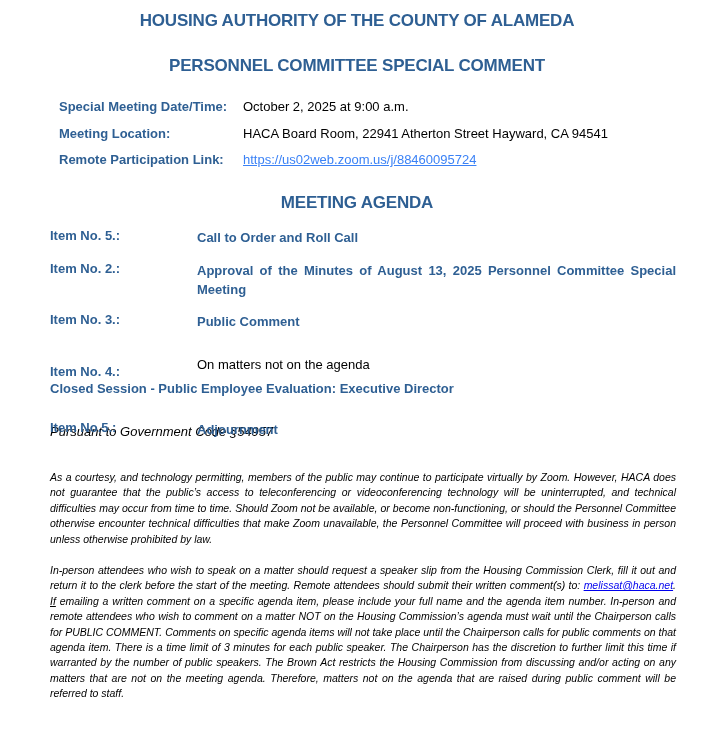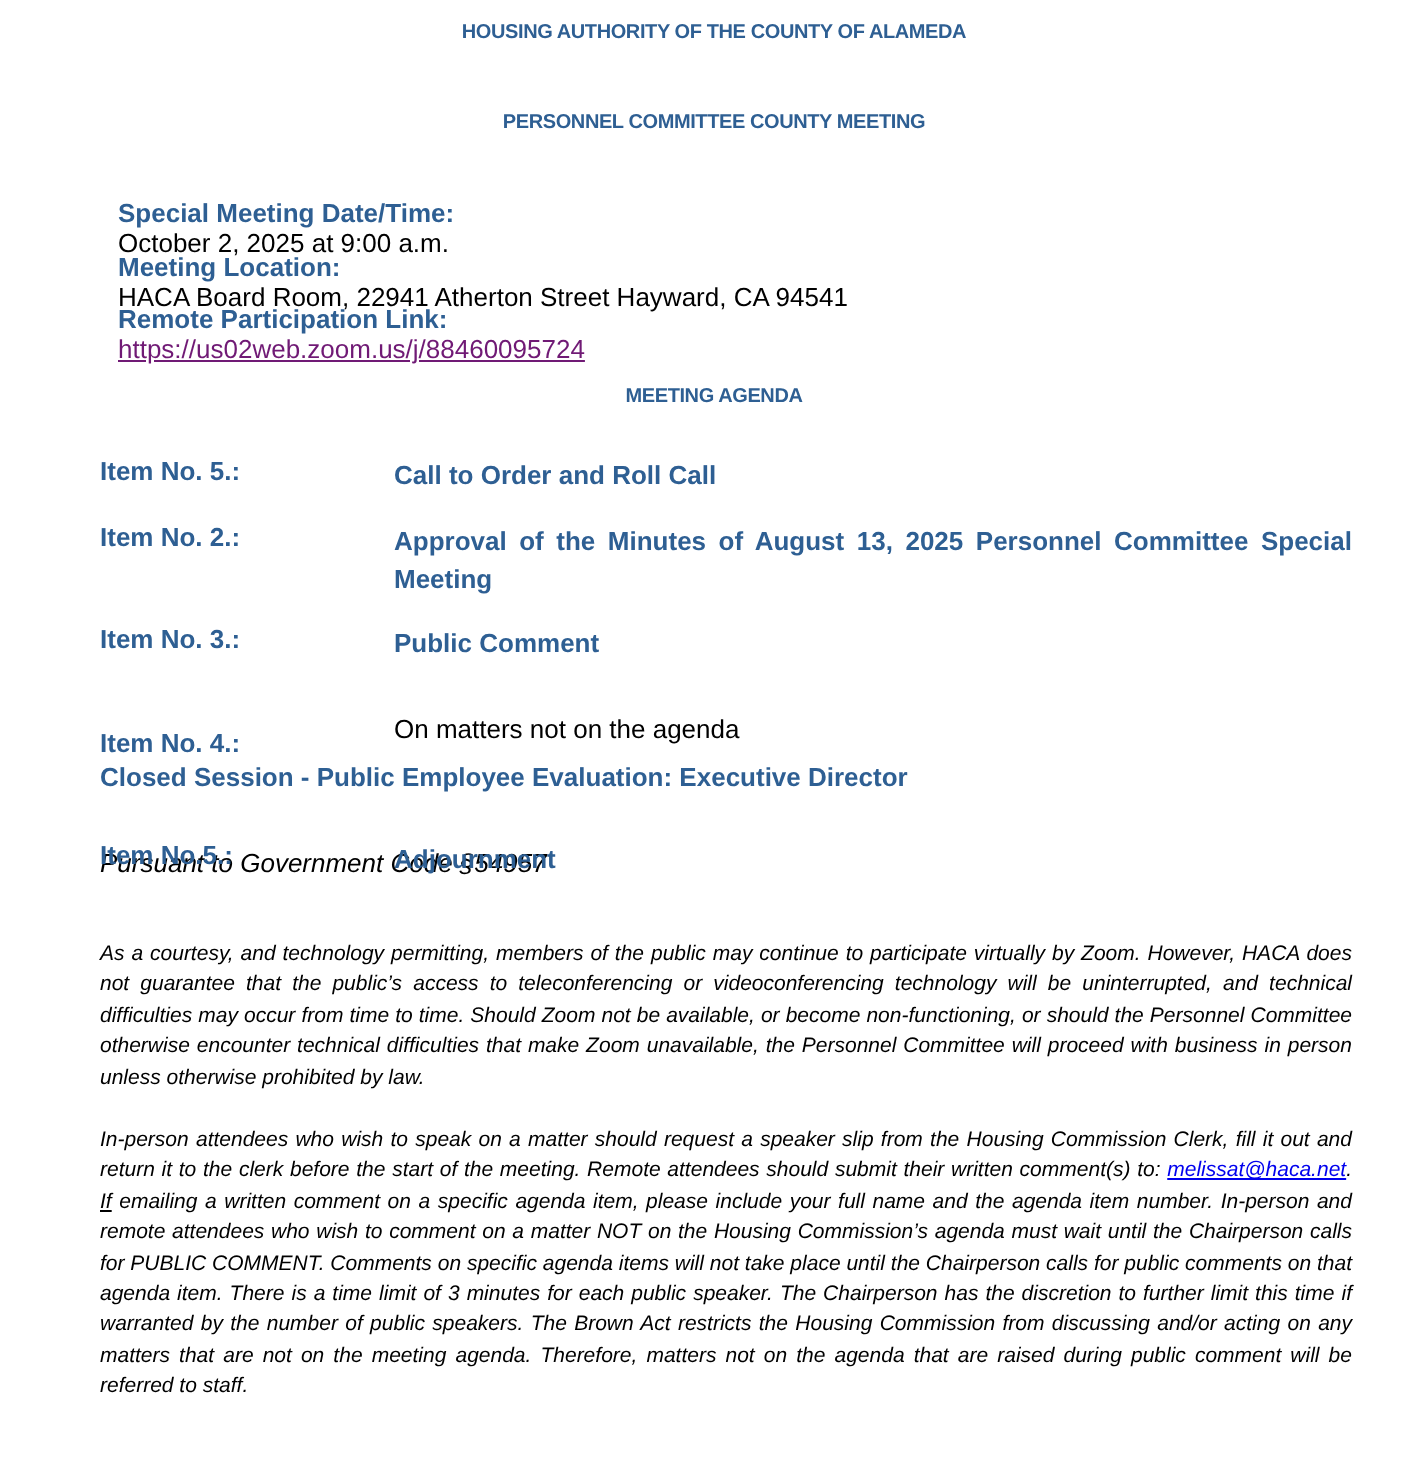--- a/index.html
+++ b/index.html
@@ -1,40 +1,40 @@
 <!DOCTYPE html>
 <html><head>
 <meta charset="utf-8">
 <style>
   html, body { margin: 0; padding: 0; background: #ffffff; }
   body { width: 714px; height: 742px; position: relative; overflow: hidden;
          font-family: "Liberation Sans", "DejaVu Sans", sans-serif; color: #000; }
   .blue { color: #2e5f93; }
   .title { position: absolute; left: 0; width: 714px; text-align: center;
-           font-weight: bold; font-size: 10px; letter-spacing: -0.2px; }
-  .info-row { position: absolute; left: 59px; font-size: 13px; display: flex; flex-direction: column; }
+           font-weight: bold; font-size: 17px; letter-spacing: -0.2px; }
+  .info-row { position: absolute; left: 59px; font-size: 13px; display: flex; }
   .info-label { width: 184px; font-weight: bold; }
   .info-value { color: #000; }
-  .info-value a { color: #701a75; text-decoration: underline; }
+  .info-value a { color: #3b82f6; text-decoration: underline; }
   .agenda-item { position: absolute; left: 50px; width: 626px; font-size: 13px; display: flex; }
   .item-no { width: 147px; font-weight: bold; flex-shrink: 0; }
   .item-body { flex: 1; }
   .item-title { font-weight: bold; text-align: justify; line-height: 19px; }
   .item-sub { color: #000; line-height: 19px; margin-top: 24px; }
   .item-sub.italic { font-style: italic; }
   .para { position: absolute; left: 50px; width: 626px; font-size: 10.5px; font-style: italic;
           line-height: 15.4px; text-align: justify; color: #000; }
   .para a { color: #0000ee; text-decoration: underline; }
   .u { text-decoration: underline; }
 </style>
 </head>
 <body>
 
 <div class="title blue" style="top:11px;">HOUSING AUTHORITY OF THE COUNTY OF ALAMEDA</div>
-<div class="title blue" style="top:56px;">PERSONNEL COMMITTEE COUNTY MEETING</div>
+<div class="title blue" style="top:56px;">PERSONNEL COMMITTEE SPECIAL COMMENT</div>
 
 <div class="info-row" style="top:99px;">
   <span class="info-label blue">Special Meeting Date/Time:</span>
   <span class="info-value">October 2, 2025 at 9:00 a.m.</span>
 </div>
 <div class="info-row" style="top:126px;">
   <span class="info-label blue">Meeting Location:</span>
   <span class="info-value">HACA Board Room, 22941 Atherton Street Hayward, CA  94541</span>
 </div>
 <div class="info-row" style="top:152px;">

